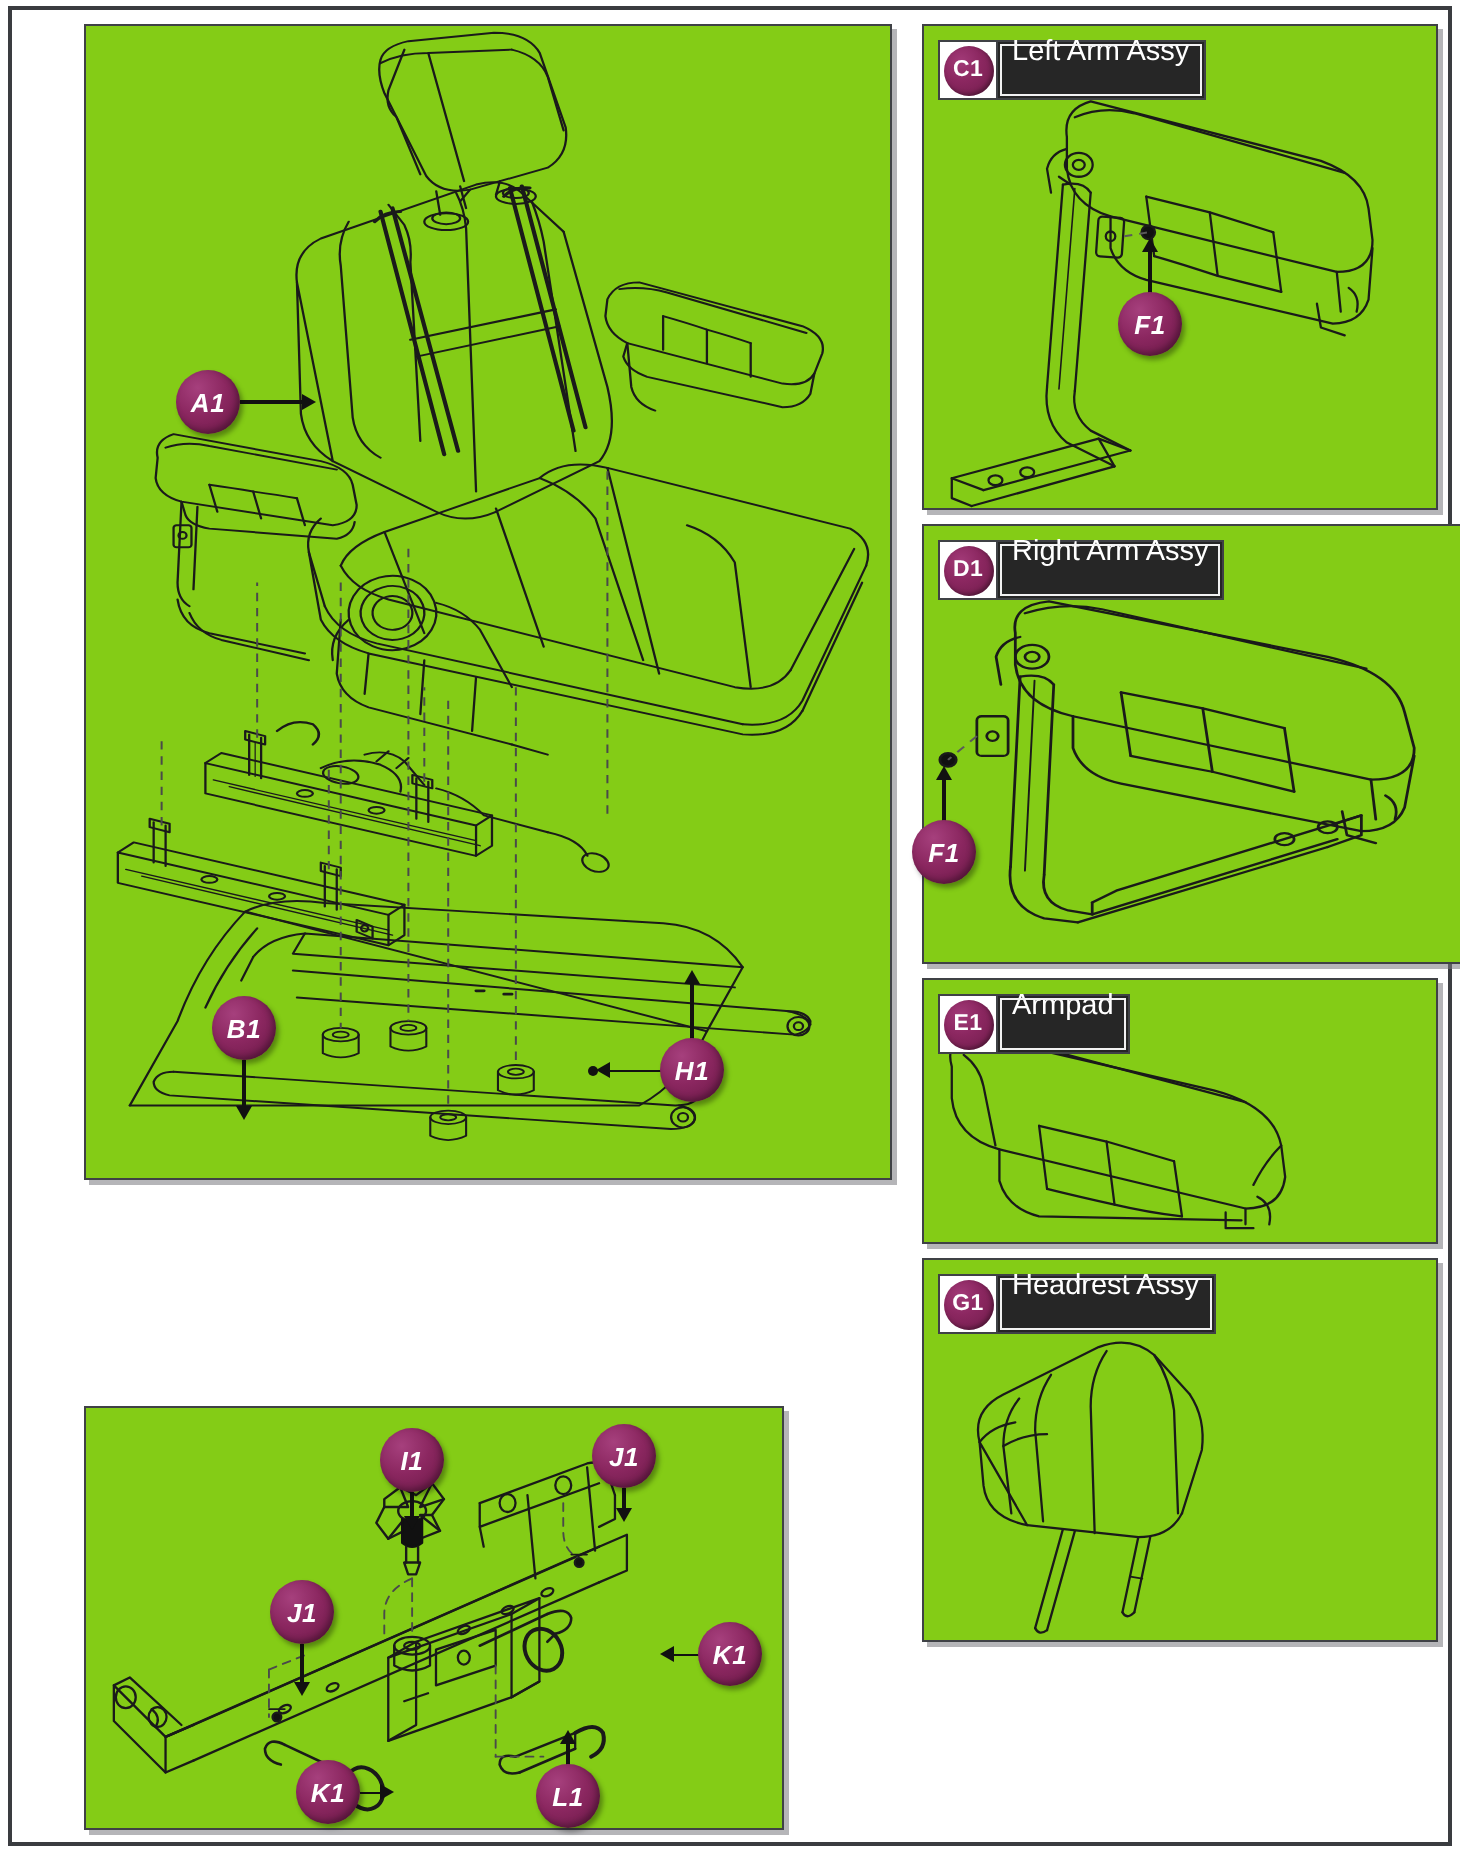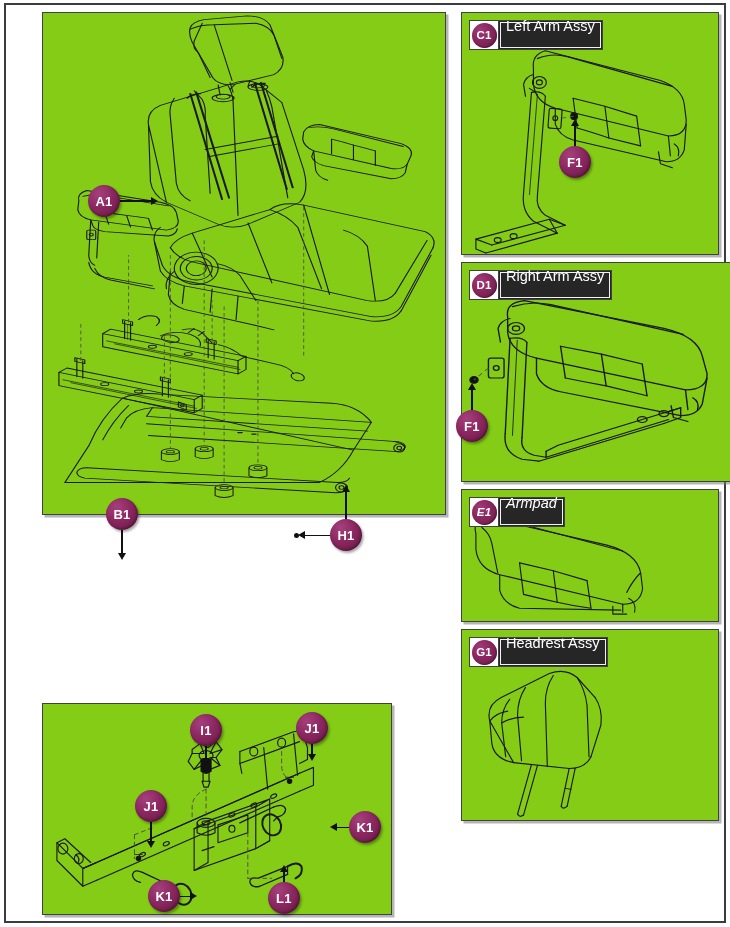--- a/index.html
+++ b/index.html
@@ -27,21 +27,21 @@
   }
   
   .panel{
     position:absolute;
     background:#84cc16;
     border:1.6px solid #3f4145;
     box-sizing:border-box;
     box-shadow:2.5px 2.5px 0 0 rgba(120,120,125,.55);
   }
   
-  #panel-main-seat   { left:42px;  top:12px;  width:404px; height:503px; }
+  #panel-main-seat   { left:42px;  top:12px;  width:404px; height:578px; }
   #panel-base-frame  { left:42px;  top:703px; width:350px; height:212px;padding-left:46px; }
   #panel-left-arm    { left:461px; top:12px;  width:258px; height:243px; }
   #panel-right-arm   { left:461px; top:262px; width:312px; height:220px; }
   #panel-armpad      { left:461px; top:489px; width:258px; height:133px; }
   #panel-headrest    { left:461px; top:629px; width:258px; height:192px; }
 
   
   .caption{
     position:absolute;
     display:flex;
@@ -89,20 +89,21 @@
   .callout{
     position:absolute;
     width:32px;height:32px;border-radius:50%;
     background:radial-gradient(circle at 34% 28%, #a6407d 0%, #8b2760 45%, #681845 100%);
     color:#ffffff;
     font-size:13px;font-weight:bold;
     display:flex;align-items:center;justify-content:center;
     box-shadow:1.5px 2px 2.5px rgba(0,0,0,.35), inset -1.5px -1.5px 3px rgba(0,0,0,.3);
     z-index:35;
     letter-spacing:.3px;
+    font-style:italic;
   }
   .leader{position:absolute;background:#111;z-index:30;}
   .leader-v{width:1.6px;}
   .leader-h{height:1.6px;}
   .arrow{
     position:absolute;width:0;height:0;z-index:31;
   }
   .arrow-down{border-left:4.5px solid transparent;border-right:4.5px solid transparent;border-top:7px solid #111;}
   .arrow-up{border-left:4.5px solid transparent;border-right:4.5px solid transparent;border-bottom:7px solid #111;}
   .arrow-right{border-top:4.5px solid transparent;border-bottom:4.5px solid transparent;border-left:7px solid #111;}
@@ -553,21 +554,21 @@
           <path d="M58 74 L62 106 M92 82 L96 114 M126 92 L130 120"></path>
           <path d="M58 74 Q75 78 92 82 M92 82 Q109 87 126 92"></path>
           <path d="M62 106 Q78 110 96 114 M96 114 Q113 118 130 120"></path>
           <path d="M168 110 Q176 114 174 124"></path>
           <path d="M152 118 L152 126 L166 126"></path>
           <path d="M180 84 Q172 92 166 104"></path>
         </g>
       </svg>
     </div>
 
-    <div class="caption" style="left:7px; top:7px;font-style:italic;">
+    <div class="caption" style="left:7px; top:7px;">
       <div class="cap-badge-wrap">
         <div class="cap-badge">E1</div>
       </div>
       <div class="cap-label">Armpad</div>
     </div>
   </div>
 
   <div class="panel" id="panel-headrest">
     <div class="art">
       <svg viewBox="0 0 258 192" preserveAspectRatio="none">

